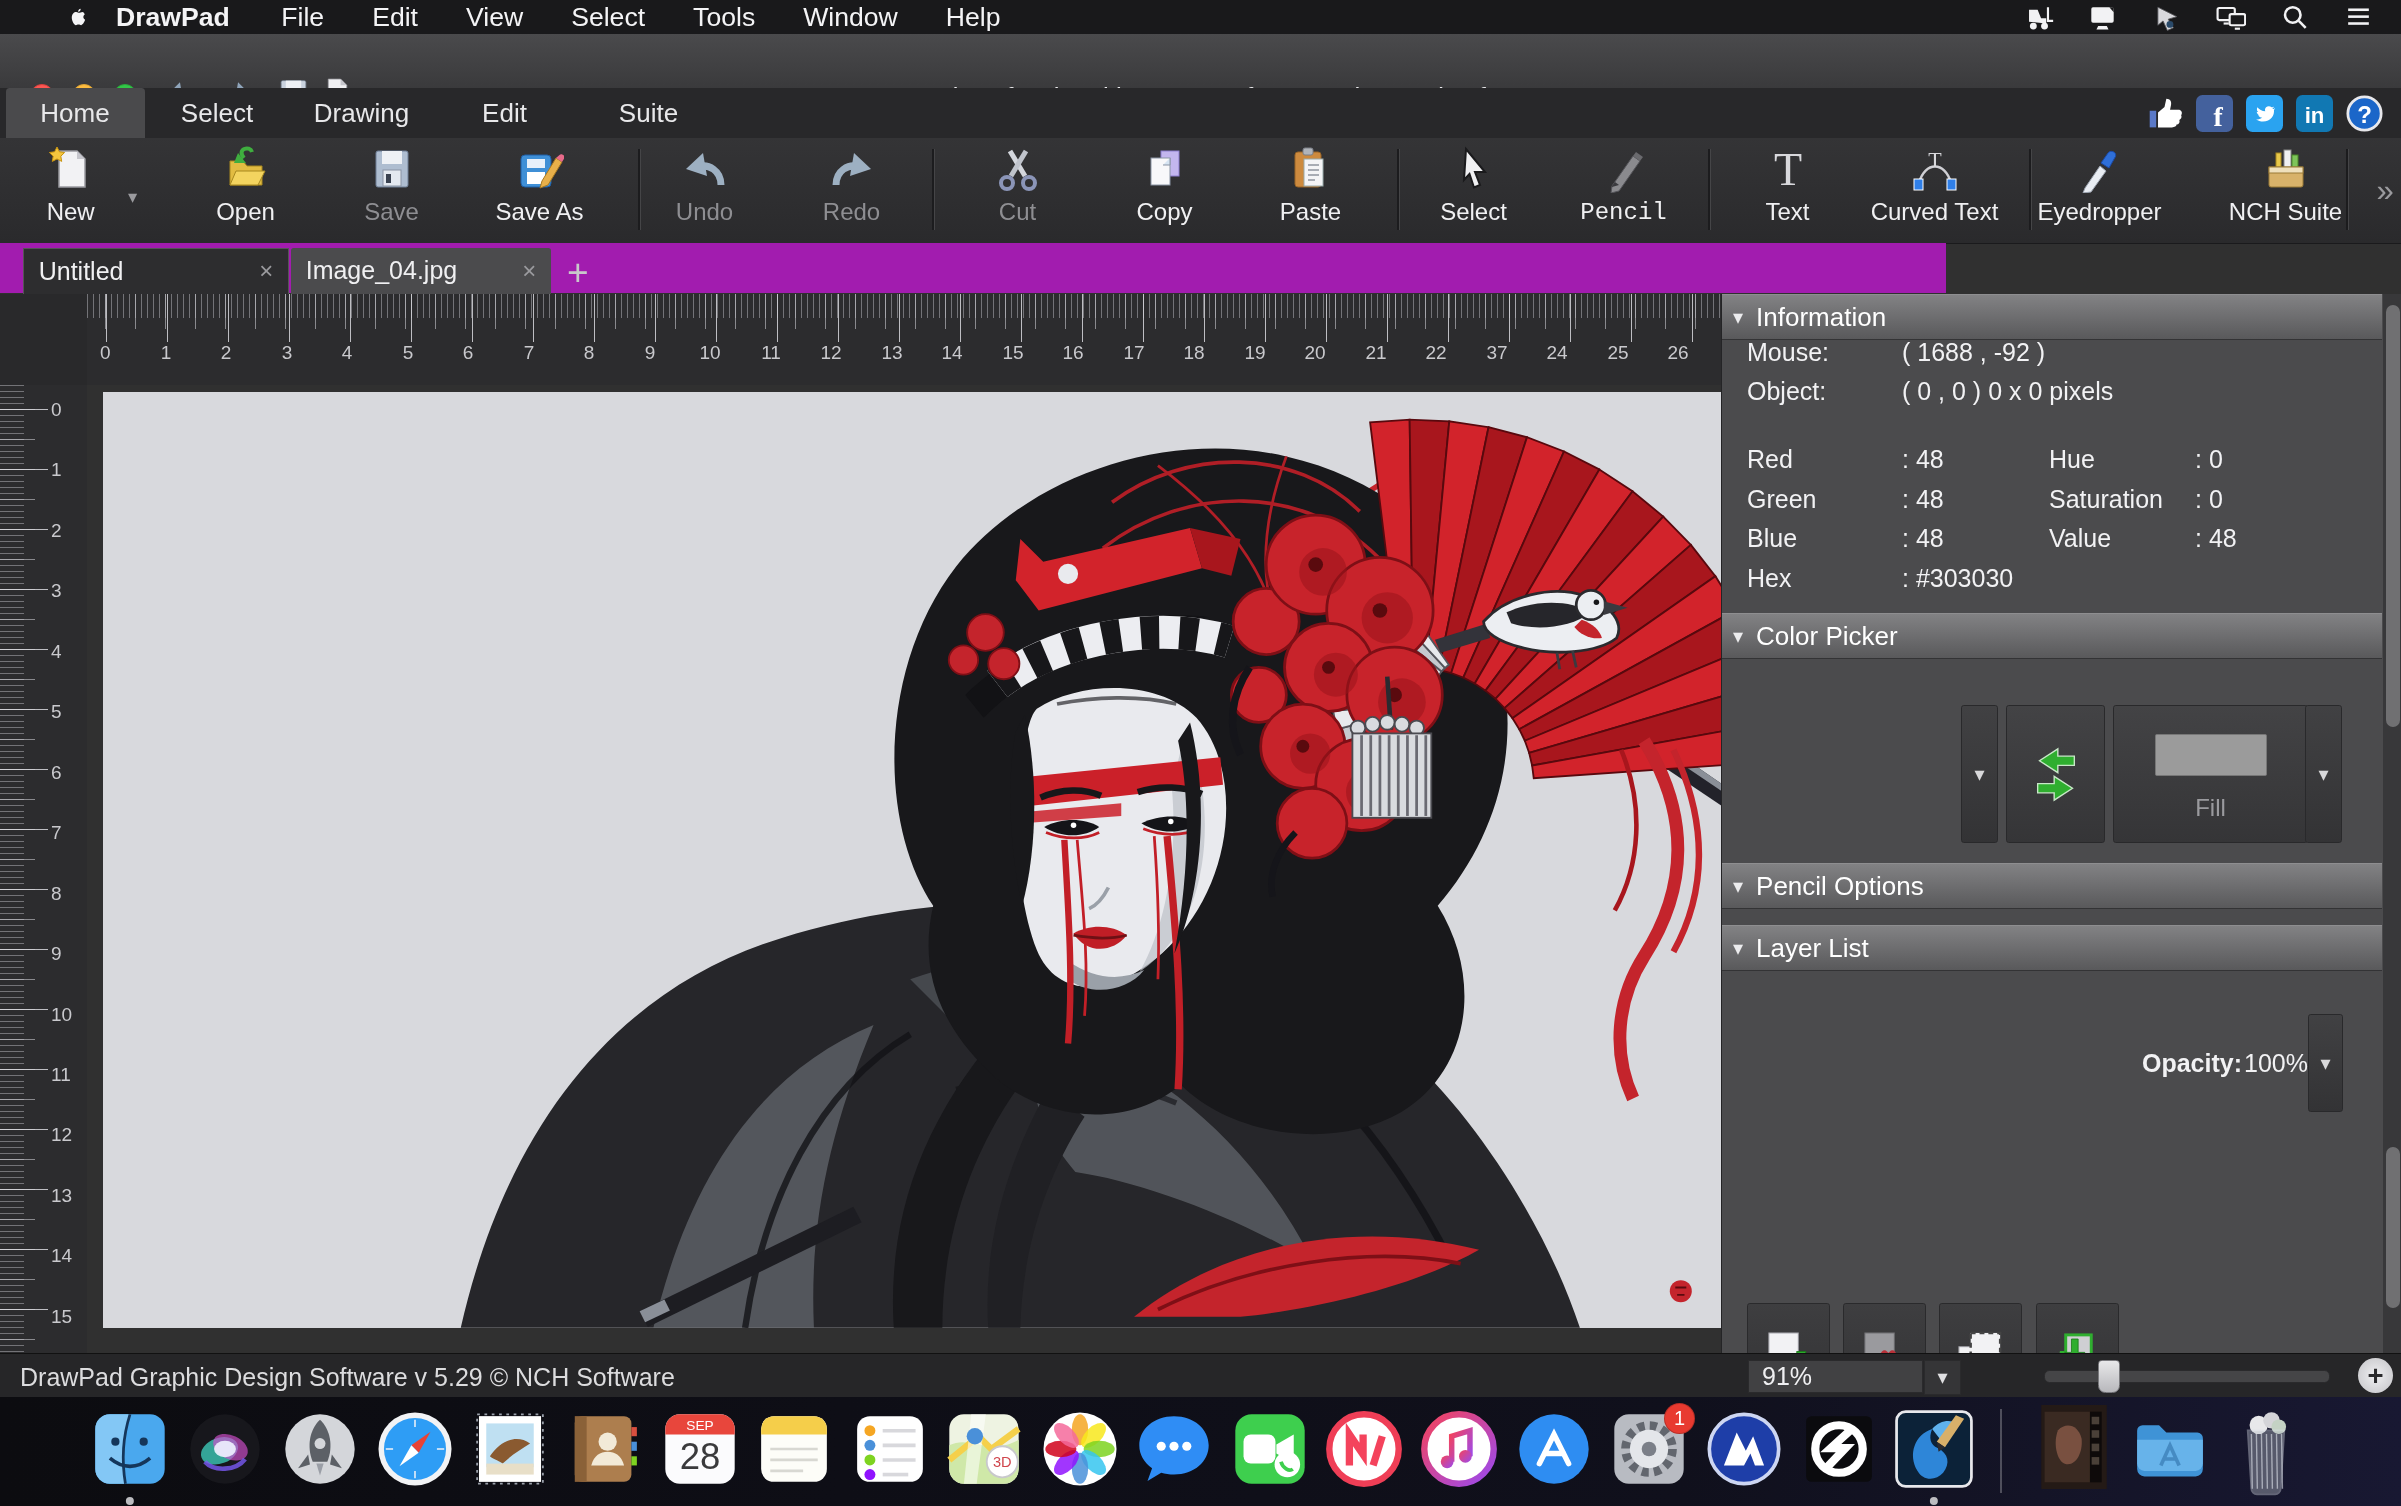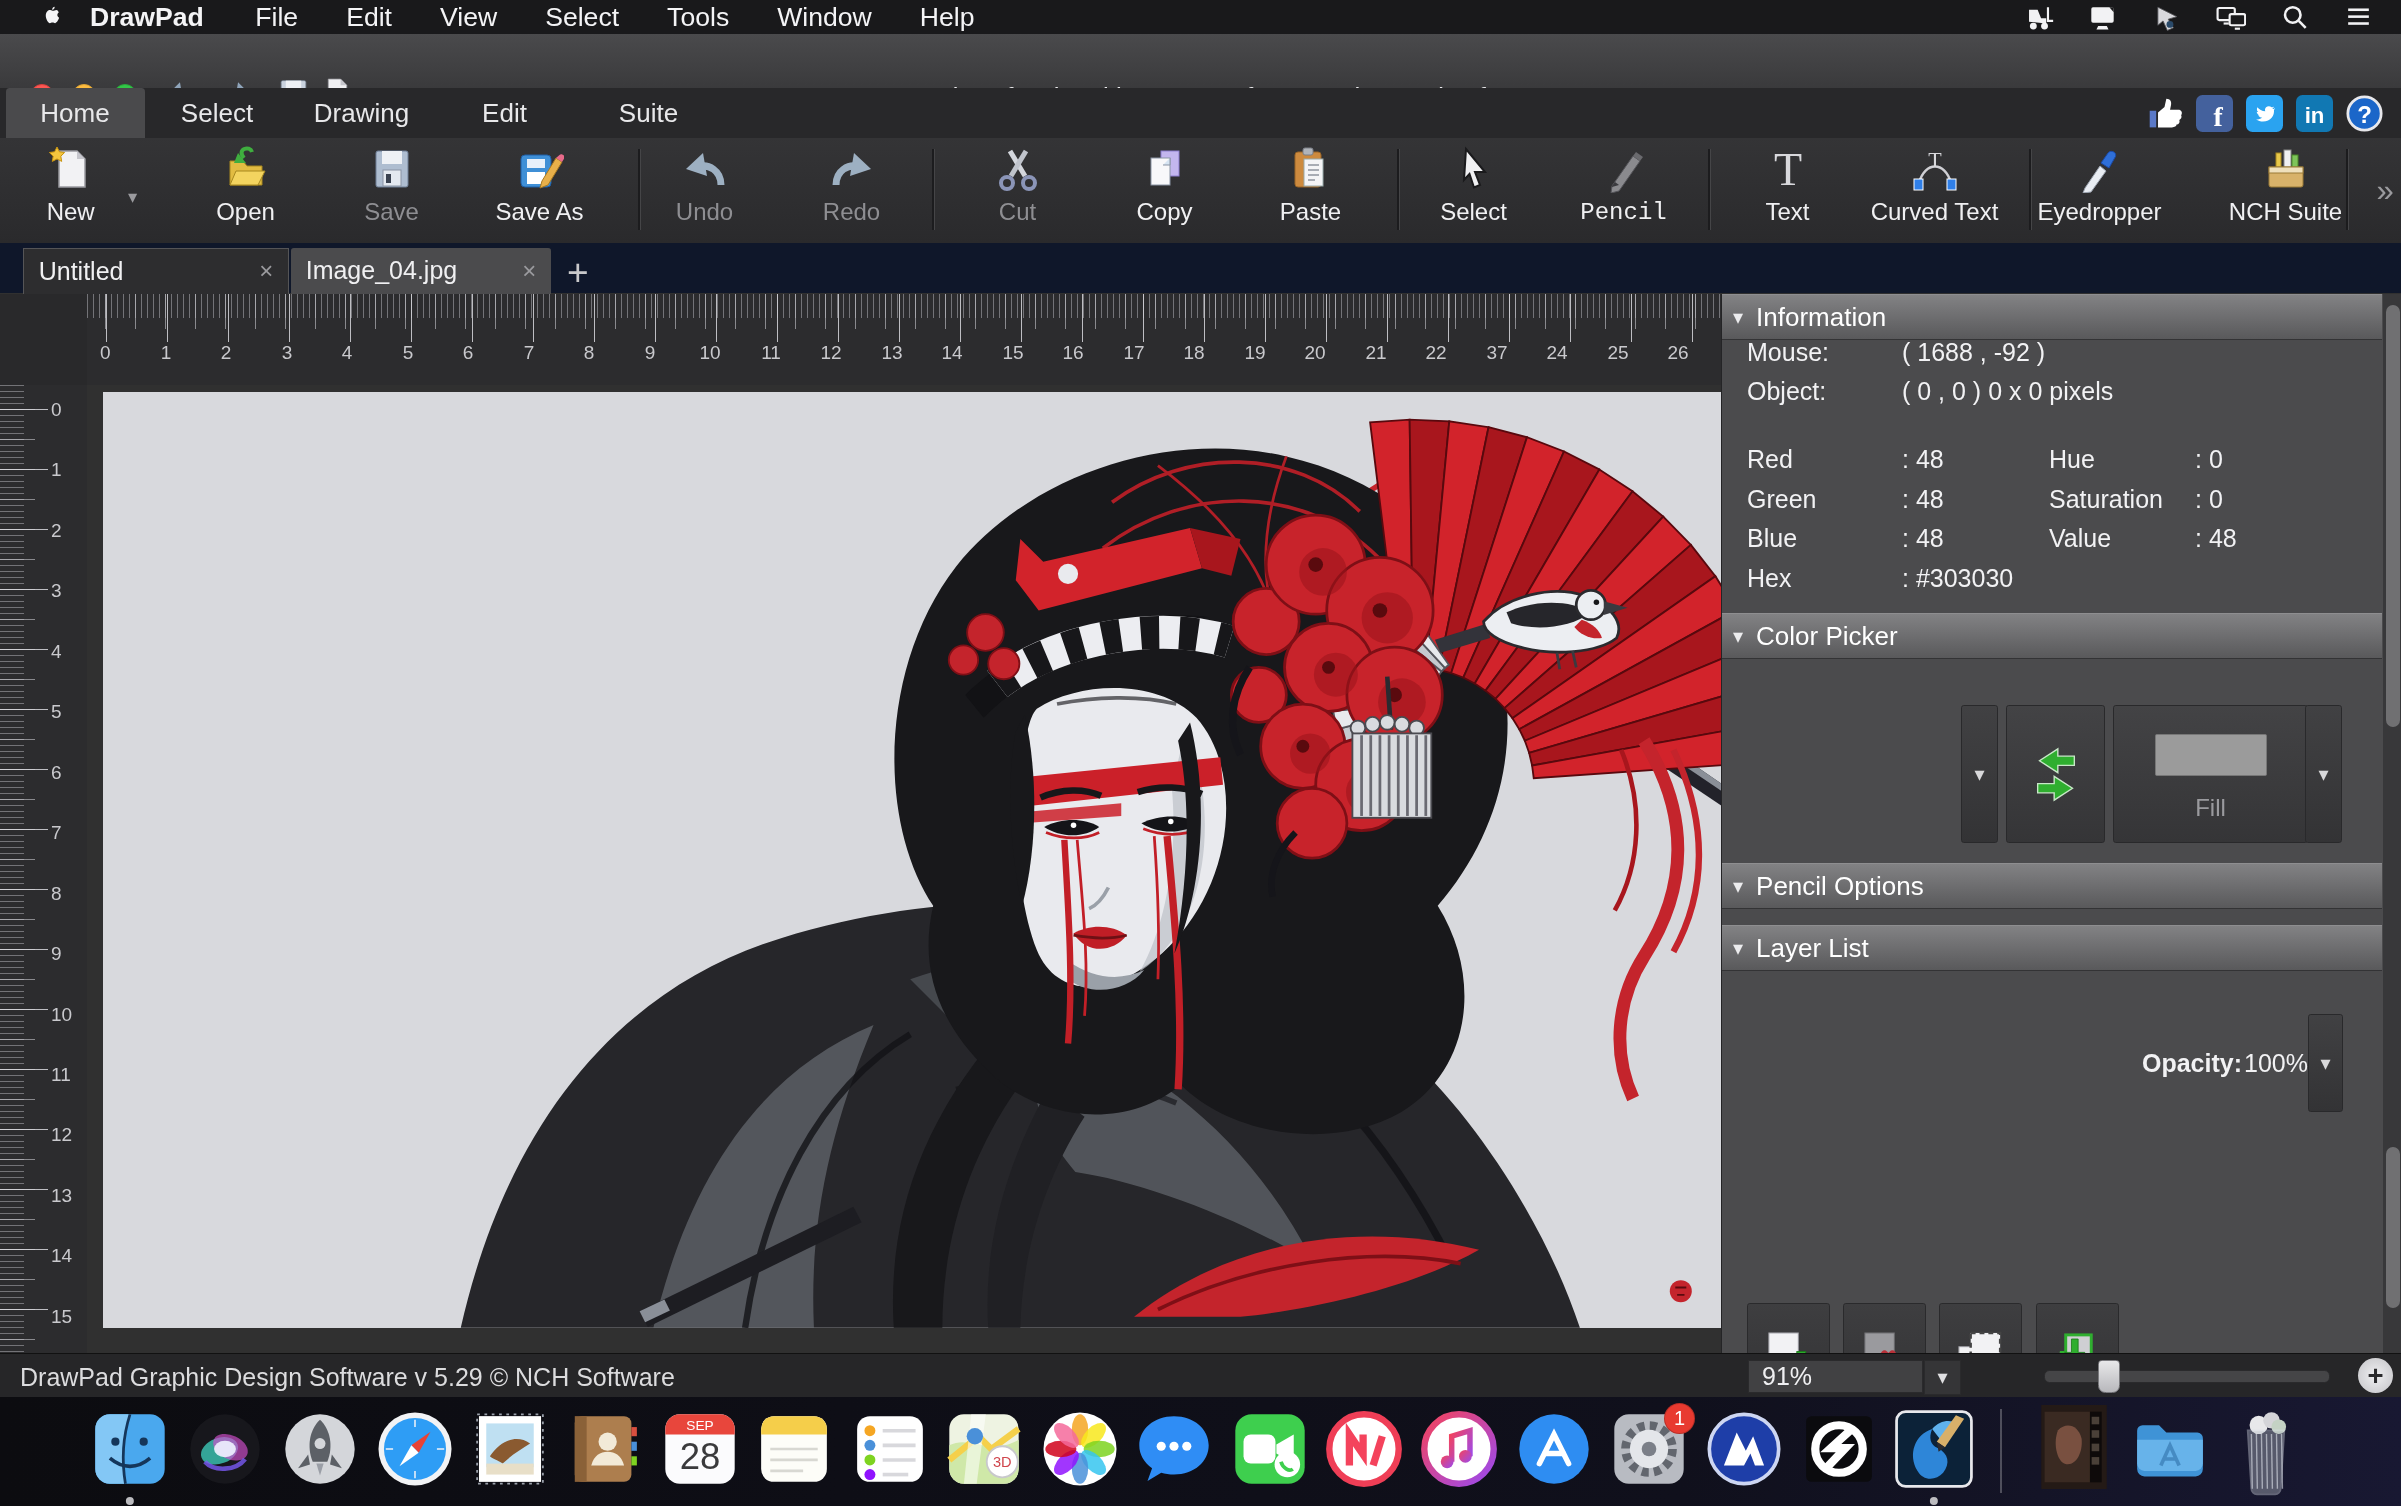--- a/index.html
+++ b/index.html
@@ -1,21 +1,21 @@
 <!DOCTYPE html>
 <html style="font-size:14.7px"><head>
 <meta charset="utf-8">
 <style>
   html,body{margin:0;padding:0;background:#000;}
   #screen{position:relative;width:2401px;height:1506px;overflow:hidden;
     font-family:"Liberation Sans",sans-serif;background:#303030;-webkit-font-smoothing:antialiased;}
   .abs{position:absolute;}
   
   #menubar{left:0;top:0;width:2401px;height:34px;background:#19191b;display:flex;align-items:center;color:#f4f4f6;font-size:26.6px;}
-  #menu-left{display:flex;align-items:flex-start;gap:0;padding-left:35px;}
+  #menu-left{display:flex;align-items:flex-end;gap:0;padding-left:35px;margin-left:26px;}
   .menu-item{padding:0 24px;cursor:default;}
   .menu-app{font-weight:bold;padding:0 27.5px 0 22px;}
   #menu-right{position:absolute;right:26px;top:0;height:34px;display:flex;align-items:center;gap:31px;}
   .mstatus{width:33px;height:29px;display:flex;align-items:center;justify-content:center;}
   
   #titlebar{left:0;top:34px;width:2401px;height:54px;background:linear-gradient(#4a4a4c,#3a3a3c);border-bottom:0.9px solid #1c1c1e;}
   .tlight{position:absolute;top:50px;width:22px;height:22px;border-radius:50%;}
   #wtitle{position:absolute;left:0;right:0;top:48px;text-align:center;color:#ececee;font-size:26px;}
   .tb-ic{position:absolute;top:42px;width:37px;height:37px;}
   
@@ -27,21 +27,21 @@
   
   #toolbar{left:0;top:138px;width:2401px;height:105px;background:linear-gradient(#343436,#2a2a2c);border-bottom:0.9px solid #1a1a1c;}
   .titem{position:absolute;top:7.3px;width:147px;text-align:center;cursor:default;}
   .titem svg{width:48px;height:48px;}
   .tlabel{margin-top:1.8px;font-size:24px;color:#f0f0f2;}
   .tlabel.dis{color:#8e8e92;}
   .tsep{position:absolute;top:11px;width:1.8px;height:81px;background:#1c1c1e;border-right:0.9px solid #454547;}
   .tdrop{position:absolute;top:48px;color:#9a9a9e;font-size:18.3px;}
   #tb-overflow{position:absolute;top:35px;right:7.3px;color:#9a9a9e;font-size:31px;}
   
-  #tabbar{left:0;top:243px;width:2401px;height:50px;background:#0f172a;}
+  #tabbar{left:0;top:243px;width:1946px;height:50px;background:#a21caf;}
   .dtab{position:absolute;top:4.6px;height:46px;display:flex;align-items:center;font-size:25px;color:#f0f0f2;padding:0 14.7px;box-sizing:border-box;}
   .dtab .x{margin-left:auto;color:#9a9a9e;font-size:24px;padding-left:18.3px;}
   .dtab.inactive{background:#2d2d2f;border:0.9px solid #555557;border-bottom:none;}
   .dtab.active{background:#4b4b4d;border-radius:2.8px 2.8px 0 0;}
   #newtab{position:absolute;top:9.2px;color:#c8c8ca;font-size:37px;font-weight:300;}
   
   #corner{left:0;top:294px;width:87px;height:92px;background:#29292b;border-right:0.9px solid #1e1e20;border-bottom:0.9px solid #1e1e20;}
   #hruler{left:87px;top:294px;width:1636px;height:92px;background:#2c2c2e;border-bottom:0.9px solid #1a1a1c;overflow:hidden;}
   .htick{position:absolute;top:0;left:-42px;width:1743px;}
   #vruler{left:0;top:385px;width:87px;height:968px;background:#2c2c2e;border-right:0.9px solid #1a1a1c;overflow:hidden;}

